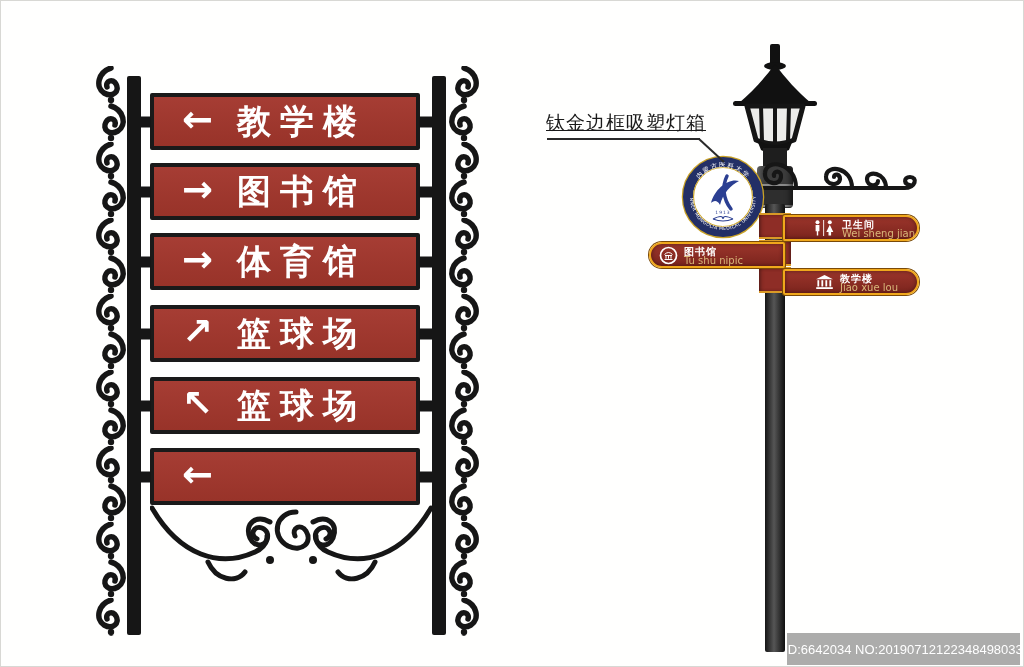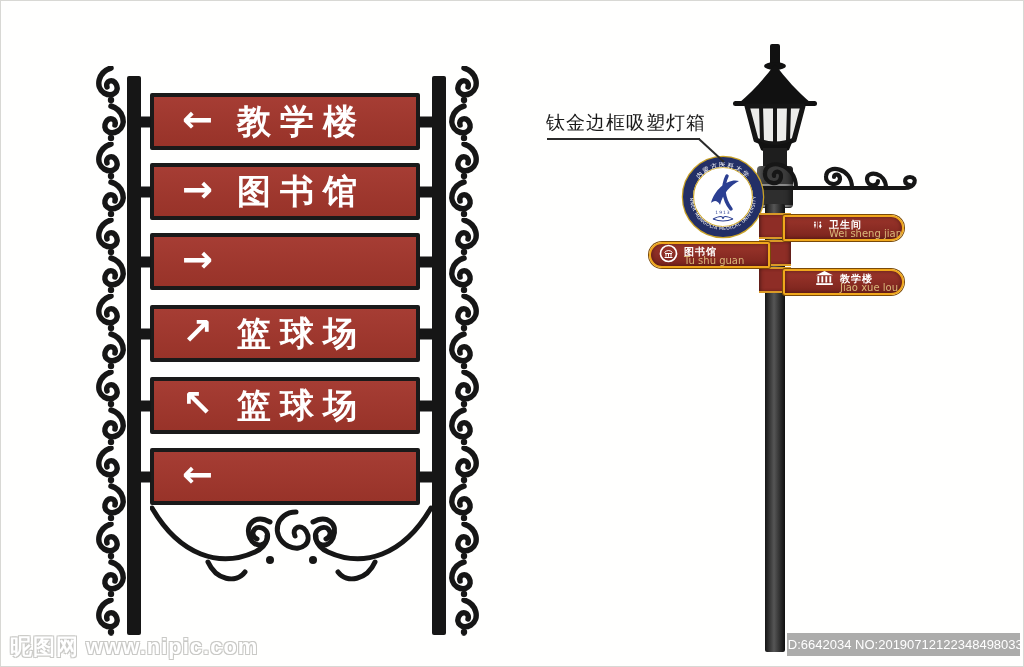--- a/index.html
+++ b/index.html
@@ -30,40 +30,40 @@
   
   .lamp-svg{position:absolute;left:726px;top:40px;width:96px;height:130px;}
   .sleeve{position:absolute;left:757px;top:166px;width:36px;height:42px;border-radius:4px;
     background:linear-gradient(180deg,#3c3c3c 0 18px,#8a8a8a 18px 20px,#2e2e2e 20px 39px,#888 39px 41px,#333 41px);
     box-shadow:inset 6px 0 6px -4px rgba(255,255,255,.25), inset -6px 0 6px -4px rgba(0,0,0,.7);}
   .pole{position:absolute;left:765px;top:204px;width:20px;height:448px;
     background:linear-gradient(90deg,#151515,#565656 45%,#0f0f0f);border-radius:2px;}
   .arm-svg{position:absolute;left:744px;top:150px;width:180px;height:46px;}
   .badge-svg{position:absolute;left:681px;top:155px;width:84px;height:84px;}
   .callout-label{position:absolute;left:546px;top:110px;font-family:"DejaVu Serif", serif;
-    font-size:19px;color:#1a1a1a;letter-spacing:1px;white-space:nowrap;}
+    font-size:19px;color:#1a1a1a;letter-spacing:1px;white-space:nowrap;text-decoration:underline;}
   .callout-underline{position:absolute;left:547px;top:138px;width:153px;height:2px;background:#2a2a2a;}
   .callout-leader{position:absolute;left:698px;top:138px;width:28px;height:26px;}
   .band{position:absolute;left:759px;width:32px;height:26px;box-sizing:border-box;background:#8E2D26;
     border-top:2px solid #D99A26;border-bottom:2px solid #D99A26;
     box-shadow:inset 3px 0 4px -2px rgba(0,0,0,.5), inset -3px 0 4px -2px rgba(0,0,0,.5);}
-  .psign{position:absolute;width:121px;height:26px;box-sizing:border-box;
+  .psign{position:absolute;width:136px;height:26px;box-sizing:border-box;
     background:linear-gradient(180deg,#9B352B,#7B241D);
     border:2px solid #F0A81C;box-shadow:0 0 0 1px #7A4A08, inset 0 0 4px rgba(0,0,0,.45);
-    display:flex;}
+    display:flex;align-items:center;}
   .psign.right{left:783px;border-radius:2px 13px 13px 2px;}
   .psign.left{left:649px;border-radius:13px 2px 2px 13px;}
   .ptxt{display:flex;flex-direction:column;justify-content:center;margin-left:6px;}
   .pcn{font-size:10px;font-weight:bold;color:#fff;letter-spacing:1px;line-height:11px;white-space:nowrap;}
   .ppy{font-size:10px;color:#D9B77A;line-height:8px;white-space:nowrap;}
   
   .wm-left{position:absolute;left:10px;top:632px;font-size:22px;font-weight:bold;color:#fff;letter-spacing:1px;
     text-shadow:-1px -1px 0 #C9C9C6,1px -1px 0 #C9C9C6,-1px 1px 0 #C9C9C6,1px 1px 0 #C9C9C6;white-space:nowrap;
     font-family:"Liberation Sans", sans-serif;}
-  .wm-idbar{position:absolute;left:787px;top:633px;width:233px;height:23px;background:rgba(158,158,156,.85);
+  .wm-idbar{position:absolute;left:787px;top:633px;width:233px;height:32px;background:rgba(158,158,156,.85);
     color:#fff;font-size:13px;display:flex;align-items:center;justify-content:center;white-space:nowrap;
     font-family:"Liberation Sans", sans-serif;}
   svg{display:block;}
 </style>
 </head>
 <body>
 
 <div class="canvas">
 
   <svg class="scroll-col left" viewBox="0 0 37 570" preserveAspectRatio="none">
@@ -94,20 +94,21 @@
   <div class="panel" style="top:163px">
     <div class="stub stub-l"></div>
     <div class="stub stub-r"></div>
     <span class="arrow">→</span>
     <span class="plabel">图书馆</span>
   </div>
   <div class="panel" style="top:233px">
     <div class="stub stub-l"></div>
     <div class="stub stub-r"></div>
     <span class="arrow">→</span>
+    <span class="plabel">体育馆</span>
   </div>
   <div class="panel" style="top:305px">
     <div class="stub stub-l"></div>
     <div class="stub stub-r"></div>
     <span class="arrow">↗</span>
     <span class="plabel">篮球场</span>
   </div>
   <div class="panel" style="top:377px">
     <div class="stub stub-l"></div>
     <div class="stub stub-r"></div>
@@ -209,37 +210,36 @@
   <div class="psign left" style="top:242px;padding-left:8px">
     <svg width="19" height="19" viewBox="0 0 19 19">
       <circle cx="9.5" cy="9.5" r="8" fill="none" stroke="#FFFFFF" stroke-width="1.7"></circle>
       <g stroke="#FFFFFF" stroke-width="1" fill="none">
         <path d="M5.5,8.5 Q9.5,4.5 13.5,8.5"></path>
         <path d="M6,9.5 h7 M7,9.5 v3.2 M9.5,9.5 v3.2 M12,9.5 v3.2 M5.5,13.5 h8"></path>
       </g>
     </svg>
     <div class="ptxt">
       <div class="pcn">图书馆</div>
-      <div class="ppy">Tu shu guan</div>
+      <div class="ppy">Tu shu nipic</div>
     </div>
   </div>
 
   <div class="psign right" style="top:269px;padding-left:30px">
     <svg width="19" height="15" viewBox="0 0 19 15">
       <g fill="#FFFFFF">
         <path d="M9.5,0 L18,4.2 H1 Z"></path>
         <rect x="2.4" y="5.2" width="1.8" height="6.3"></rect>
         <rect x="6.4" y="5.2" width="1.8" height="6.3"></rect>
         <rect x="10.4" y="5.2" width="1.8" height="6.3"></rect>
         <rect x="14.4" y="5.2" width="1.8" height="6.3"></rect>
         <rect x="1.2" y="12.2" width="16.6" height="1.8"></rect>
       </g>
     </svg>
     <div class="ptxt">
       <div class="pcn">教学楼</div>
       <div class="ppy">Jiao xue lou</div>
     </div>
   </div>
 
-  <div class="wm-left">昵图网 www.nipic.com</div>
   <div class="wm-idbar">ID:6642034 NO:20190712122348498033</div>
 
 </div>
 
 </body></html>

